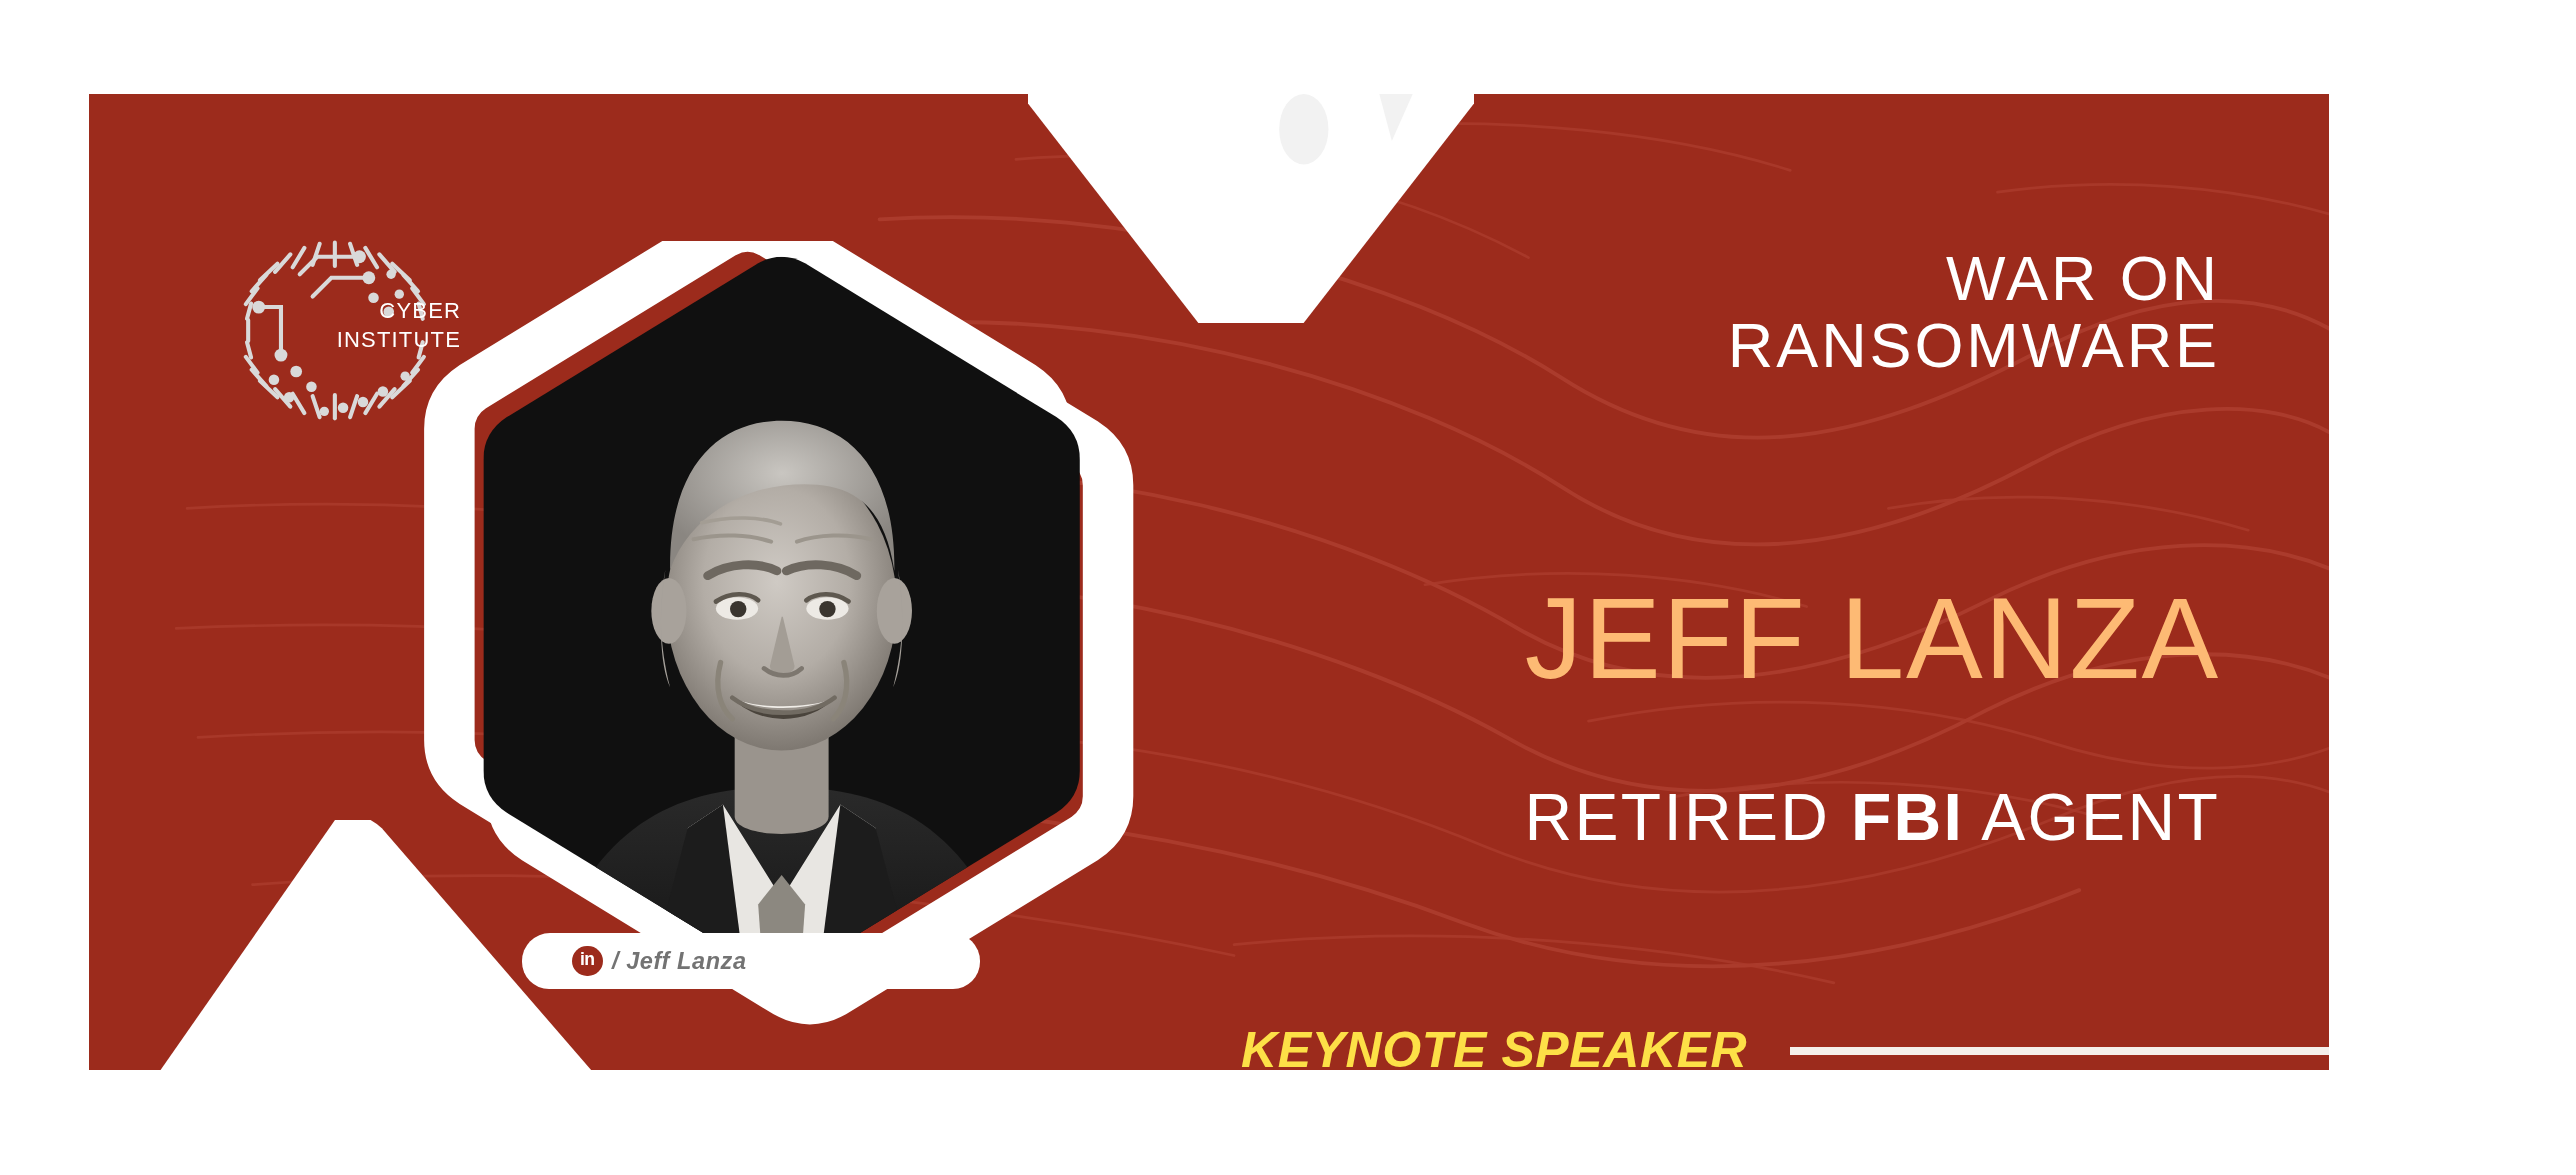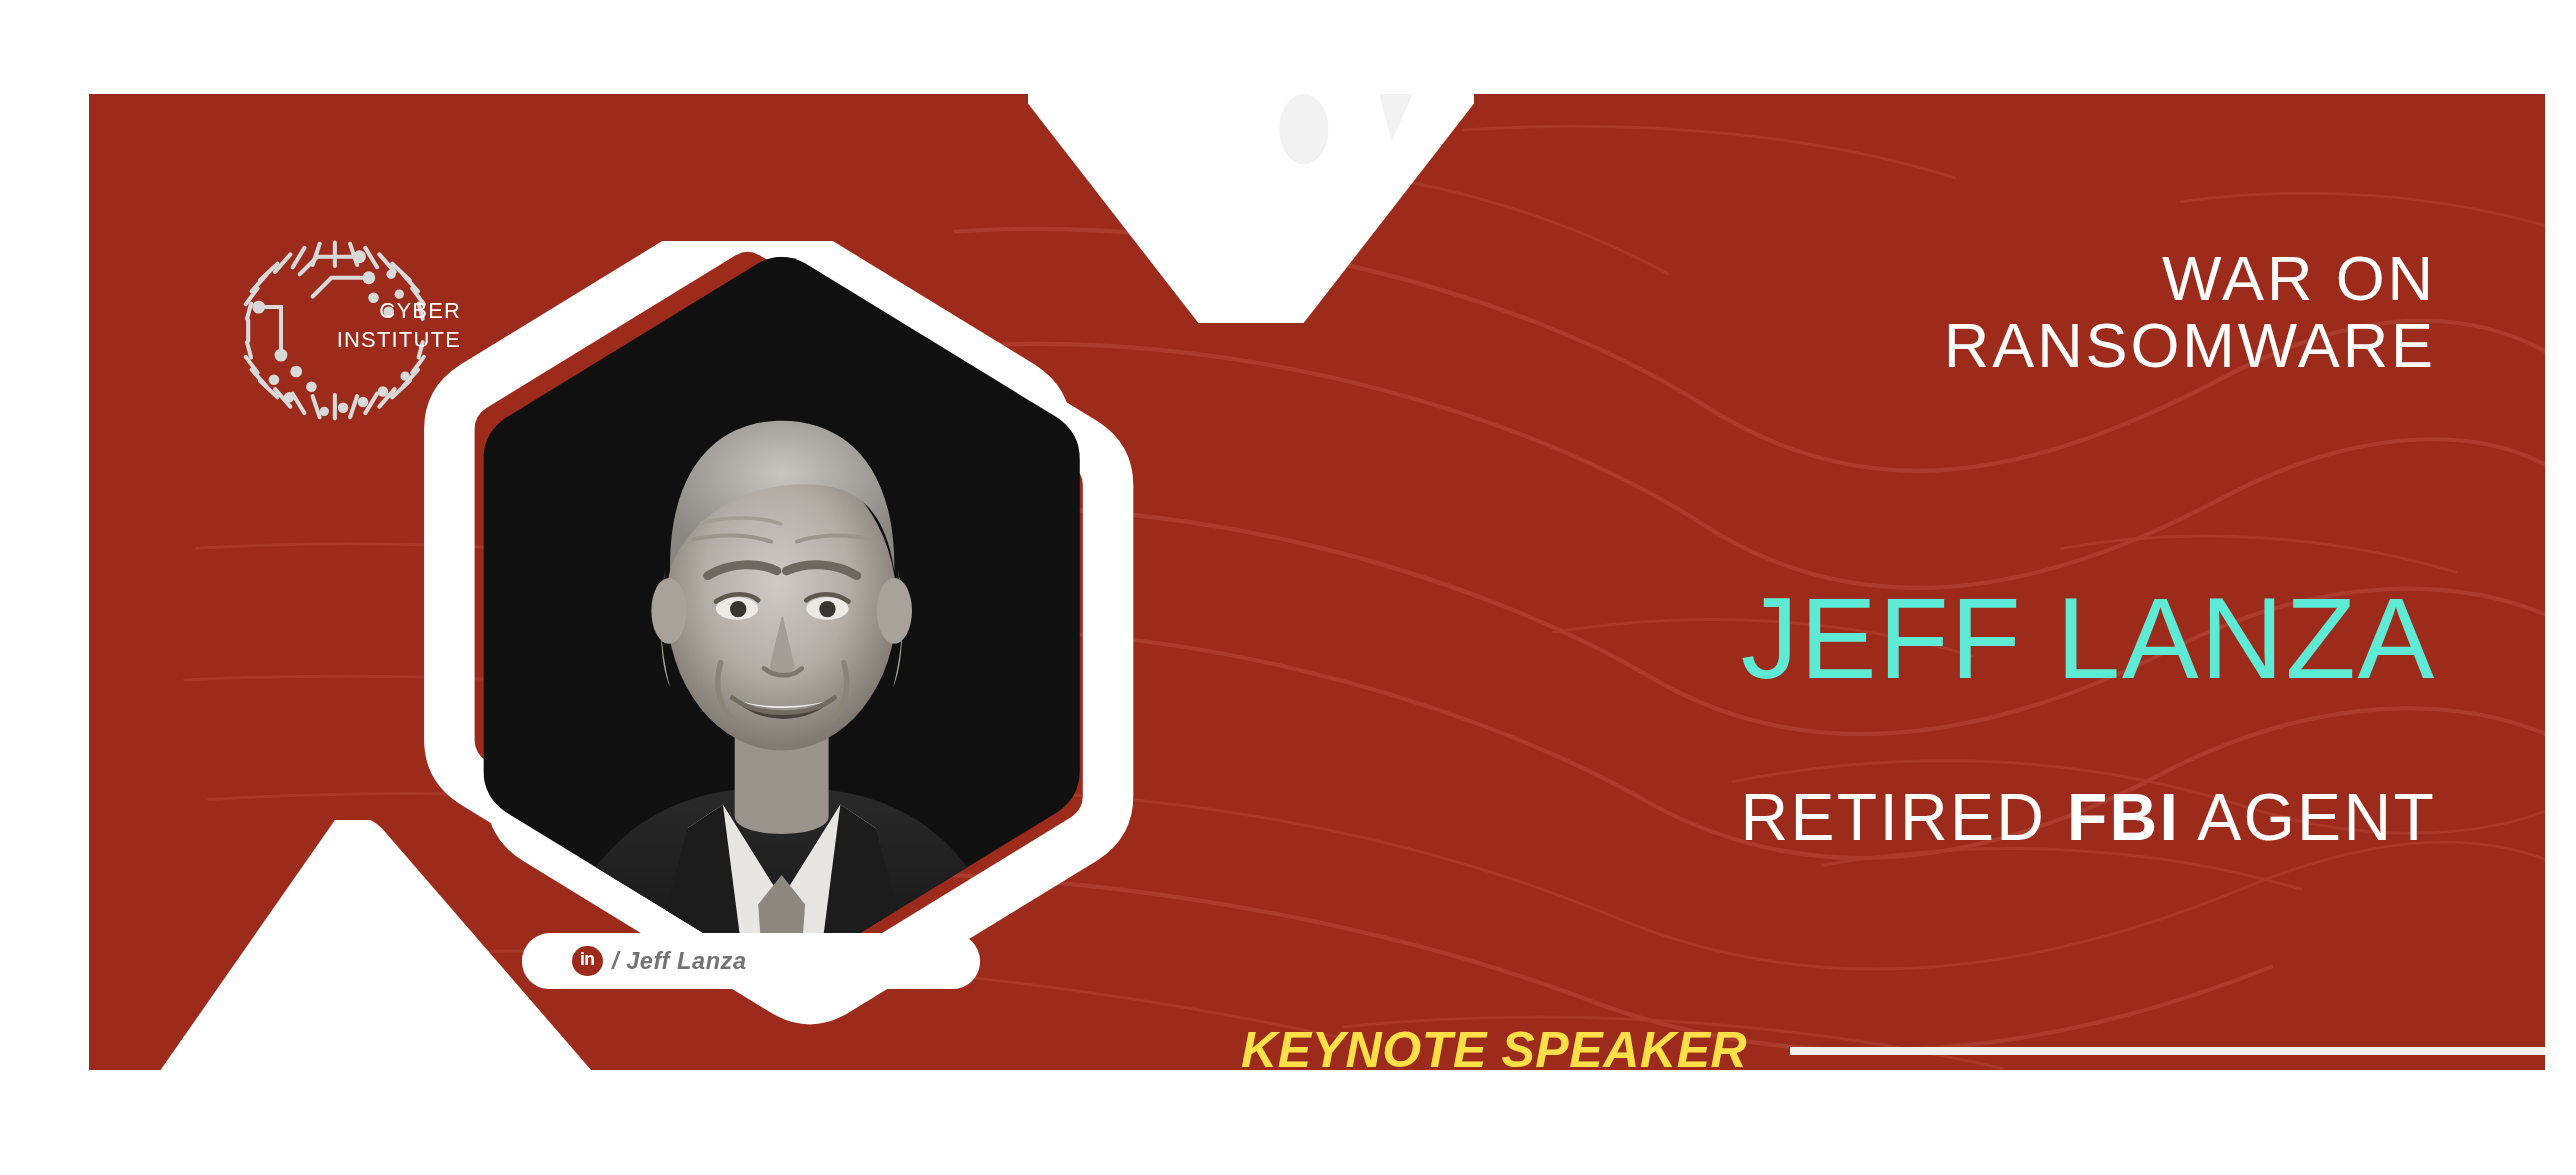--- a/index.html
+++ b/index.html
@@ -13,21 +13,21 @@
   #stage {
     position:relative;
     width:2576px; height:1176px;
     background:#ffffff;
   }
 
   
   .banner {
     position:absolute;
     left:89px; top:94px;
-    width:2456px; height:976px;
+    width:2240px; height:976px;
     background:#9C2B1C;
     overflow:hidden;
   }
 
   .topo { position:absolute; inset:0; opacity:.55; }
   .topo path { fill:none; stroke:#B8493A; stroke-width:7; stroke-linecap:round; }
   .topo .thin { stroke-width:5; opacity:.8; }
 
   
   .notch-top {
@@ -121,21 +121,21 @@
     font-size:63px;
     line-height:1.06;
     font-weight:300;
     letter-spacing:2.9px;
     white-space:nowrap;
   }
 
   .name {
     position:absolute;
     right:109px; top:487px;
-    color:#5eead4;
+    color:#fdba74;
     font-size:115px;
     line-height:1;
     font-weight:400;
     letter-spacing:1.8px;
     white-space:nowrap;
     text-align:right;
   }
 
   .role {
     position:absolute;

